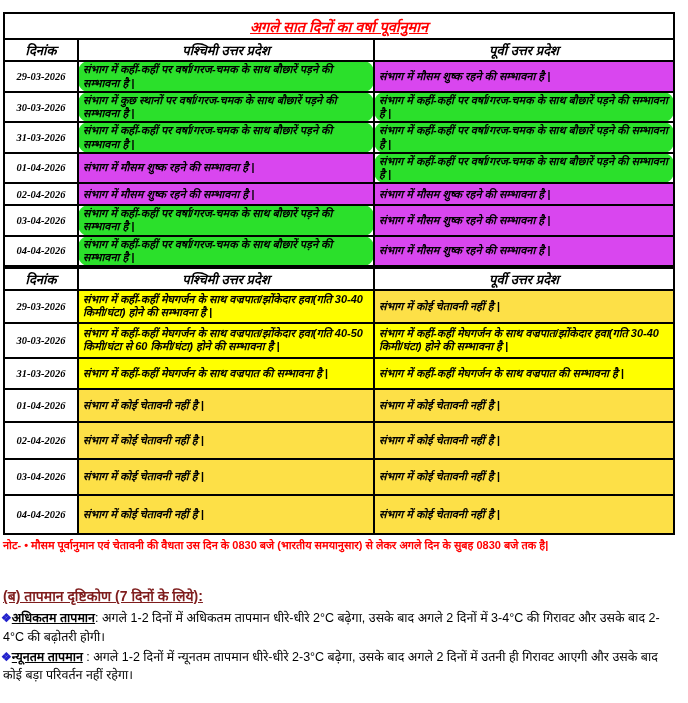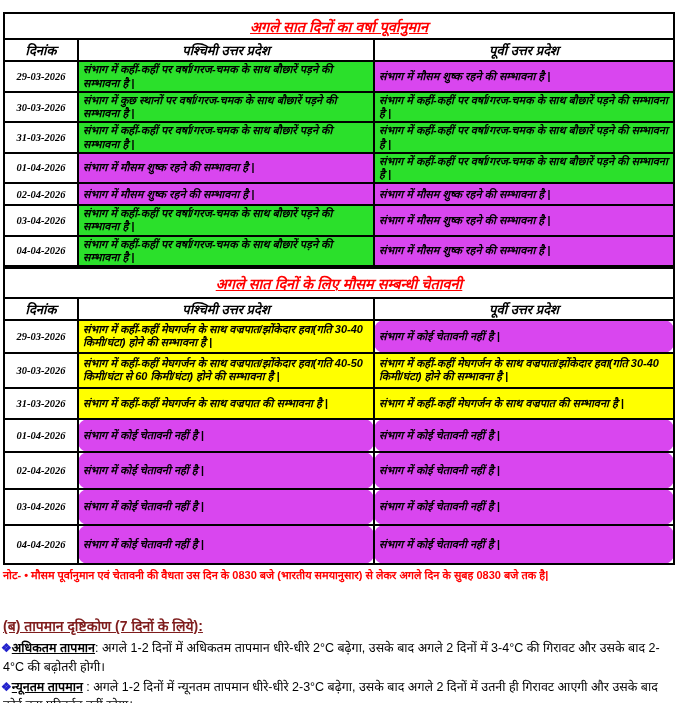--- a/index.html
+++ b/index.html
@@ -20,22 +20,22 @@
   }
   th{font-size:13px;font-weight:bold;text-align:center;padding:1px 12px;color:#000;}
 
   td.date-cell{
     font-family:"Liberation Serif",serif;font-weight:bold;font-size:10.5px;
     text-align:center;background:#ffffff;
   }
   td.txt-cell{
     font-size:11px;font-weight:bold;line-height:1.2;text-align:left;color:#000;
   }
-  td[data-bg="green"]{background:#2be02b;}
-  td[data-bg="jade"]{background:#d946ef;border-radius:10px;}
+  td[data-bg="green"]{background:#2be02b;border-radius:11px;}
+  td[data-bg="jade"]{background:#fde047;}
   td[data-bg="yellow"]{background:#ffff00;}
   td[data-bg="white"]{background:#d946ef;}
 
   .t2{margin-top:0px;}
   .t2 .title-cell{padding:4px 0;}
 
   .note{
     margin:3px 0 0 0;color:#ff0000;font-size:11px;font-weight:600;
     line-height:1.3;white-space:nowrap;
   }
@@ -109,25 +109,20 @@
   </tbody>
     </table>
 
   <table class="t2">
     <colgroup>
         <col style="width:74px">
         <col style="width:296px">
         <col style="width:300px">
       </colgroup>
     <tbody>
-        <tr style="height:28px">
-      <td class="title-cell" colspan="3">
-        <span class="red-title">अगले सात दिनों के लिए मौसम सम्बन्धी चेतावनी</span>
-      </td>
-    </tr>
     <tr style="height:22px">
       <th>दिनांक</th>
       <th>पश्चिमी उत्तर प्रदेश</th>
       <th>पूर्वी उत्तर प्रदेश</th>
     </tr>
     <tr style="height:33px">
       <td class="date-cell">29-03-2026</td>
       <td class="txt-cell" data-bg="yellow">संभाग में कहीं-कहीं मेघगर्जन के साथ वज्रपात/झोंकेदार हवा(गति 30-40 किमी/घंटा)  होने की सम्भावना है |</td>
       <td class="txt-cell" data-bg="jade">संभाग में कोई चेतावनी नहीं  है |</td>
     </tr>

